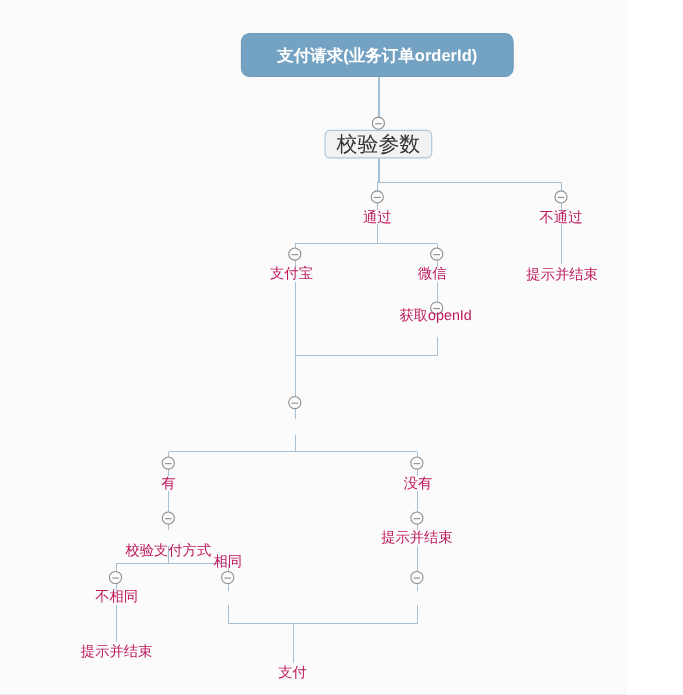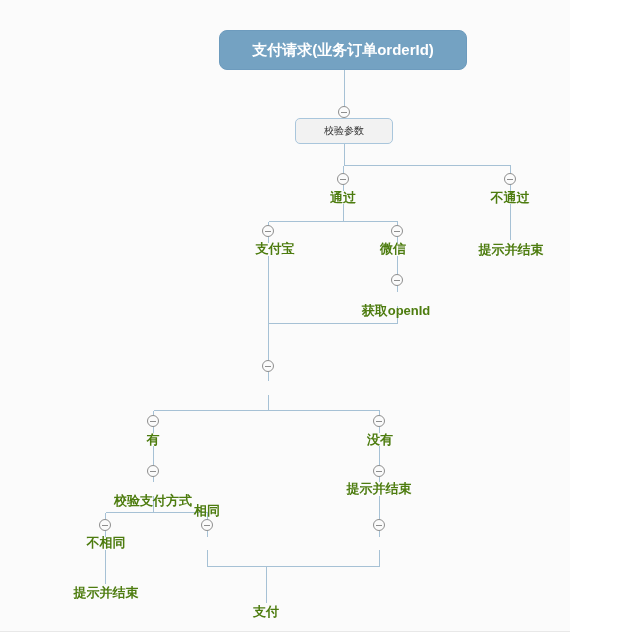--- a/index.html
+++ b/index.html
@@ -44,33 +44,32 @@
     left: 295px; top: 118px;
     width: 98px; height: 26px;
     background: #f2f2f2;
     border: 1px solid #a9c6dc;
     border-radius: 5px;
     box-sizing: border-box;
     display: flex;
     align-items: center;
     justify-content: center;
     color: #333333;
-    font-size: 10px;
+    font-size: 19px;
     white-space: nowrap;
     cursor: default;
   }
   .label {
     position: absolute;
     transform: translate(-50%, -50%);
     font-size: 13px;
-    color: #4d7c0f;
+    color: #be185d;
     white-space: nowrap;
     line-height: 1;
     cursor: default;
-    font-weight: bold;
   }
   .minus {
     position: absolute;
     width: 12px; height: 12px;
     transform: translate(-50%, -50%);
     border: 1px solid #8e8e8e;
     border-radius: 50%;
     background: #fbfbfb;
     box-sizing: border-box;
     display: flex;
@@ -166,23 +165,23 @@
   <div class="minus" style="left:207px;top:525px">
       <i></i>
     </div>
   <div class="minus" style="left:379px;top:525px">
       <i></i>
     </div>
 
   <div class="label" style="left:343px;top:197px">通过</div>
   <div class="label" style="left:510px;top:197px">不通过</div>
   <div class="label" style="left:511px;top:249px">提示并结束</div>
-  <div class="label" style="left:275px;top:248px">支付宝</div>
+  <div class="label" style="left:265px;top:248px">支付宝</div>
   <div class="label" style="left:393px;top:248px">微信</div>
-  <div class="label" style="left:396px;top:310px">获取openId</div>
+  <div class="label" style="left:396px;top:286px">获取openId</div>
   <div class="label" style="left:153px;top:439px">有</div>
   <div class="label" style="left:380px;top:439px">没有</div>
   <div class="label" style="left:153px;top:500px">校验支付方式</div>
   <div class="label" style="left:379px;top:488px">提示并结束</div>
   <div class="label" style="left:106px;top:542px">不相同</div>
   <div class="label" style="left:207px;top:510px">相同</div>
   <div class="label" style="left:106px;top:592px">提示并结束</div>
   <div class="label" style="left:266px;top:611px">支付</div>
 
 </div>

